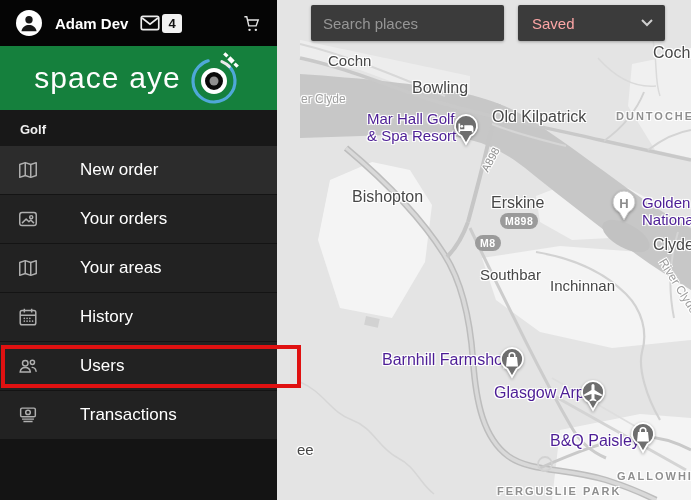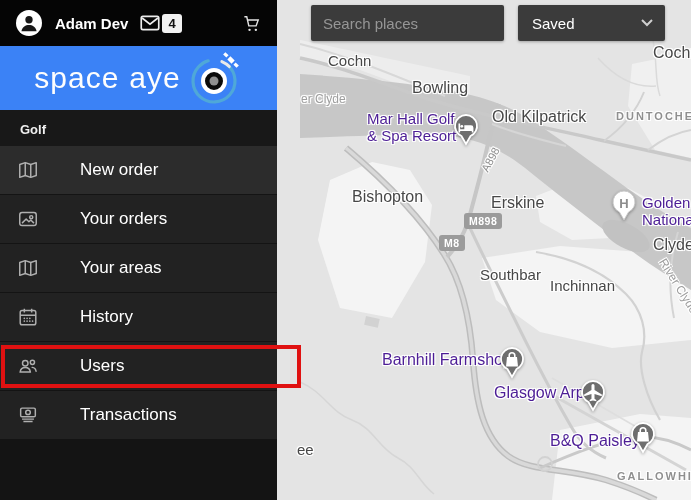--- a/index.html
+++ b/index.html
@@ -11,45 +11,45 @@
   .map svg.base{position:absolute;left:0;top:0;}
   .map-labels{position:absolute;inset:0;}
   .mlabel{position:absolute;white-space:nowrap;pointer-events:none;
     text-shadow:-1px -1px 0 #fff,1px -1px 0 #fff,-1px 1px 0 #fff,1px 1px 0 #fff,0 0 3px #fff;}
   .town{color:#474747;}
   .poi{color:#4c1d95;line-height:1.15;}
   .area{color:#8f8f8f;font-size:11px;font-weight:bold;letter-spacing:2px;}
   .water{color:#9e9e9e;font-size:12px;}
   .roadname{color:#8f8f8f;font-size:11px;}
   .rbadge{position:absolute;background:#9b9b9b;color:#fff;font-size:10.5px;font-weight:bold;
-    padding:2px 5px;border-radius:3px;text-shadow:none;letter-spacing:.5px;}
+    padding:2px 5px;border-radius:8px;text-shadow:none;letter-spacing:.5px;margin-left:36px;}
   .marker{position:absolute;width:28px;height:33px;filter:drop-shadow(0 1px 1.5px rgba(0,0,0,.35));cursor:pointer;}
 
   
   .search-box{position:absolute;left:311px;top:5px;width:193px;height:36px;background:#3b3b3b;
     border:none;border-radius:2px;box-shadow:0 1px 3px rgba(0,0,0,.3);color:#e6e6e6;
     font-size:15px;padding:0 12px;box-sizing:border-box;font-family:"Liberation Sans",sans-serif;}
   .search-box::placeholder{color:#969696;}
   .saved-dd{position:absolute;left:518px;top:5px;width:147px;height:36px;background:#3b3b3b;
     border-radius:2px;box-shadow:0 1px 3px rgba(0,0,0,.3);display:flex;align-items:center;
     justify-content:space-between;padding:0 12px 0 14px;box-sizing:border-box;cursor:pointer;}
-  .saved-dd span{color:#ffffff;font-size:15px;}
+  .saved-dd span{color:#fca5a5;font-size:15px;}
 
   
   .sidebar{position:absolute;left:0;top:0;width:277px;height:500px;background:#141414;z-index:20;}
   .sb-header{height:46px;background:#050505;display:flex;align-items:center;padding:0 16px;box-sizing:border-box;}
   .avatar{width:26px;height:26px;border-radius:50%;background:#fff;display:flex;align-items:center;justify-content:center;cursor:pointer;}
   .user-name{color:#fff;font-size:15px;font-weight:bold;margin-left:13px;flex:0 0 auto;}
   .hdr-right{display:flex;align-items:center;margin-left:auto;}
   .mail-wrap{display:flex;align-items:center;cursor:pointer;}
   .mail-badge{background:#f2f2f2;color:#111;font-size:13px;font-weight:bold;border-radius:3px;
     min-width:14px;text-align:center;padding:2px 3px;margin-left:2px;}
   .cart-btn{margin-left:60px;cursor:pointer;display:flex;}
 
-  .logo-row{height:64px;background:#3b82f6;display:flex;align-items:center;justify-content:center;}
+  .logo-row{height:64px;background:#15803d;display:flex;align-items:center;justify-content:center;}
   .logo-text{color:#fdfdfd;font-size:30px;font-weight:300;letter-spacing:1px;}
   .logo-text .w2{margin-left:10px;}
   .logo-mark{margin-left:6px;margin-top:2px;}
 
   .menu-caption{background:#181818;padding:12px 0 9px 20px;color:#f0f0f0;font-size:13px;font-weight:bold;}
   .menu-list{background:#141414;}
   .menu-item{height:48px;margin-bottom:1px;background:#222222;display:flex;align-items:center;
     padding-left:16px;box-sizing:border-box;cursor:pointer;}
   .menu-item.active{background:#2c2c2c;}
   .mi-icon{width:24px;height:24px;display:flex;align-items:center;justify-content:center;}
@@ -113,20 +113,21 @@
         <span class="mlabel town" style="left: 297px; top: 441px; font-size: 15px;">ee</span>
         <span class="mlabel poi" style="left: 367px; top: 110px; font-size: 15px;">Mar Hall Golf</span>
         <span class="mlabel poi" style="left: 367px; top: 127px; font-size: 15px;">&amp; Spa Resort</span>
         <span class="mlabel poi" style="left: 642px; top: 194px; font-size: 15px;">Golden J</span>
         <span class="mlabel poi" style="left: 642px; top: 211px; font-size: 15px;">Nationa</span>
         <span class="mlabel poi" style="left: 382px; top: 351px; font-size: 16px;">Barnhill Farmshop</span>
         <span class="mlabel poi" style="left: 494px; top: 384px; font-size: 16px;">Glasgow Arpt</span>
         <span class="mlabel poi" style="left: 550px; top: 432px; font-size: 16px;">B&amp;Q Paisley</span>
         <span class="mlabel area" style="left: 616px; top: 110px;">DUNTOCHER</span>
         <span class="mlabel area" style="left: 617px; top: 470px;">GALLOWHILL</span>
+        <span class="mlabel area" style="left: 497px; top: 485px;">FERGUSLIE PARK</span>
         <span class="mlabel water" style="left: 301px; top: 92px;">er Clyde</span>
         <span class="mlabel water" style="left: 668px; top: 256px; transform: rotate(58deg); transform-origin: left top;">River Clyde</span>
         <span class="mlabel roadname" style="left: 479px; top: 168px; transform: rotate(-62deg); transform-origin: left top;">A898</span>
         <span class="rbadge" style="left: 464px; top: 213px;">M898</span>
         <span class="rbadge" style="left: 439px; top: 235px;">M8</span>
         <div class="marker" style="left: 452px; top: 114px;"><svg width="28" height="33" viewBox="0 0 28 33">
             <path d="M14 1a11 11 0 0 0-4.6 21L14 30l4.6-8A11 11 0 0 0 14 1z" fill="#6e6e6e" stroke="#ffffff" stroke-width="1.8"></path>
             <g fill="#fff" transform="translate(4,4.5) scale(0.83)">
               <path d="M3 6v11h2v-2h14v2h2v-6a3 3 0 0 0-3-3h-8v5H5V6z"></path>
               <circle cx="7" cy="9.4" r="1.7"></circle>

